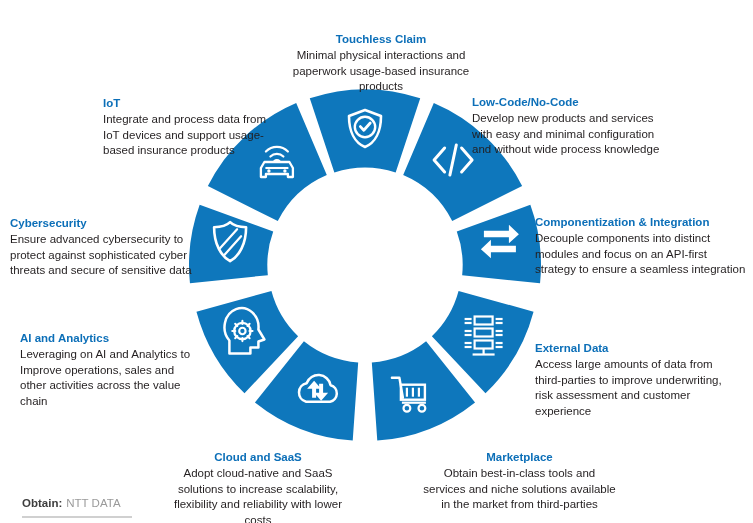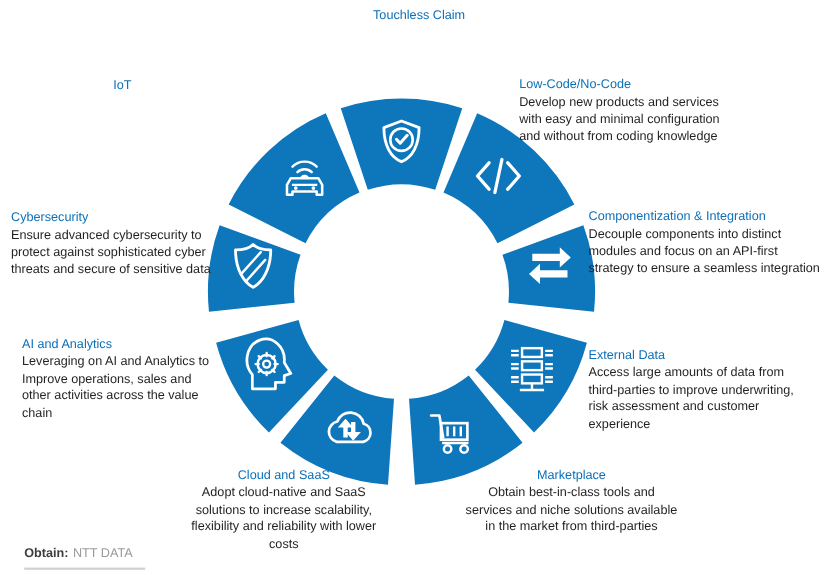--- a/index.html
+++ b/index.html
@@ -9,25 +9,26 @@
     font-family: "Liberation Sans", sans-serif;
     overflow: hidden;
   }
   #stage { position: relative; width: 753px; height: 523px; }
 
   .donut-wrap { position: absolute; left: 185px; top: 85px; width: 360px; height: 360px; }
 
   .label { position: absolute; }
   .label .ttl {
     color: #0c6fb8;
-    font-weight: normal;
+    font-weight: bold;
     font-size: 11.5px;
     line-height: 15px;
     display: block;
     margin-bottom: 1px;
+    margin-top: 25px;
   }
   .label .desc {
     color: #231f20;
     font-size: 11.5px;
     line-height: 15.5px;
     display: block;
   }
   .ta-c { text-align: center; }
   .ta-l { text-align: left; }
   .ta-r { }
@@ -168,25 +169,26 @@
           <line x1="-11.5" y1="8" x2="11.5" y2="8" stroke="#ffffff" stroke-width="2.1"></line>
           <circle cx="-8" cy="11" r="1.7" fill="#ffffff"></circle>
           <circle cx="8" cy="11" r="1.7" fill="#ffffff"></circle>
         </g>
       </g>
     </svg>
   </div>
 
   <div class="label ta-c" id="lbl-touchless">
     <span class="ttl">Touchless Claim</span>
+    <span class="desc">Minimal physical interactions and paperwork usage-based insurance products</span>
   </div>
 
   <div class="label ta-l" id="lbl-lowcode">
     <span class="ttl">Low-Code/No-Code</span>
-    <span class="desc">Develop new products and services with easy and minimal configuration and without from coding knowledge</span>
+    <span class="desc">Develop new products and services with easy and minimal configuration and without wide process knowledge</span>
   </div>
 
   <div class="label ta-l" id="lbl-componentization">
     <span class="ttl">Componentization &amp; Integration</span>
     <span class="desc">Decouple components into distinct modules and focus on an API-first strategy to ensure a seamless integration</span>
   </div>
 
   <div class="label ta-l" id="lbl-externaldata">
     <span class="ttl">External Data</span>
     <span class="desc">Access large amounts of data from third-parties to improve underwriting, risk assessment and customer experience</span>
@@ -207,20 +209,21 @@
     <span class="desc">Leveraging on AI and Analytics to Improve operations, sales and other activities across the value chain</span>
   </div>
 
   <div class="label ta-r" id="lbl-cybersecurity">
     <span class="ttl">Cybersecurity</span>
     <span class="desc">Ensure advanced cybersecurity to protect against sophisticated cyber threats and secure of sensitive data</span>
   </div>
 
   <div class="label ta-r" id="lbl-iot">
     <span class="ttl">IoT</span>
+    <span class="desc">Integrate and process data from IoT devices and support usage-based insurance products</span>
   </div>
 
   <div id="source">
     <span class="src-lbl">Obtain:</span><span class="src-val">NTT DATA</span>
   </div>
   <div id="rule"></div>
 
 </div>
 
 </body></html>

